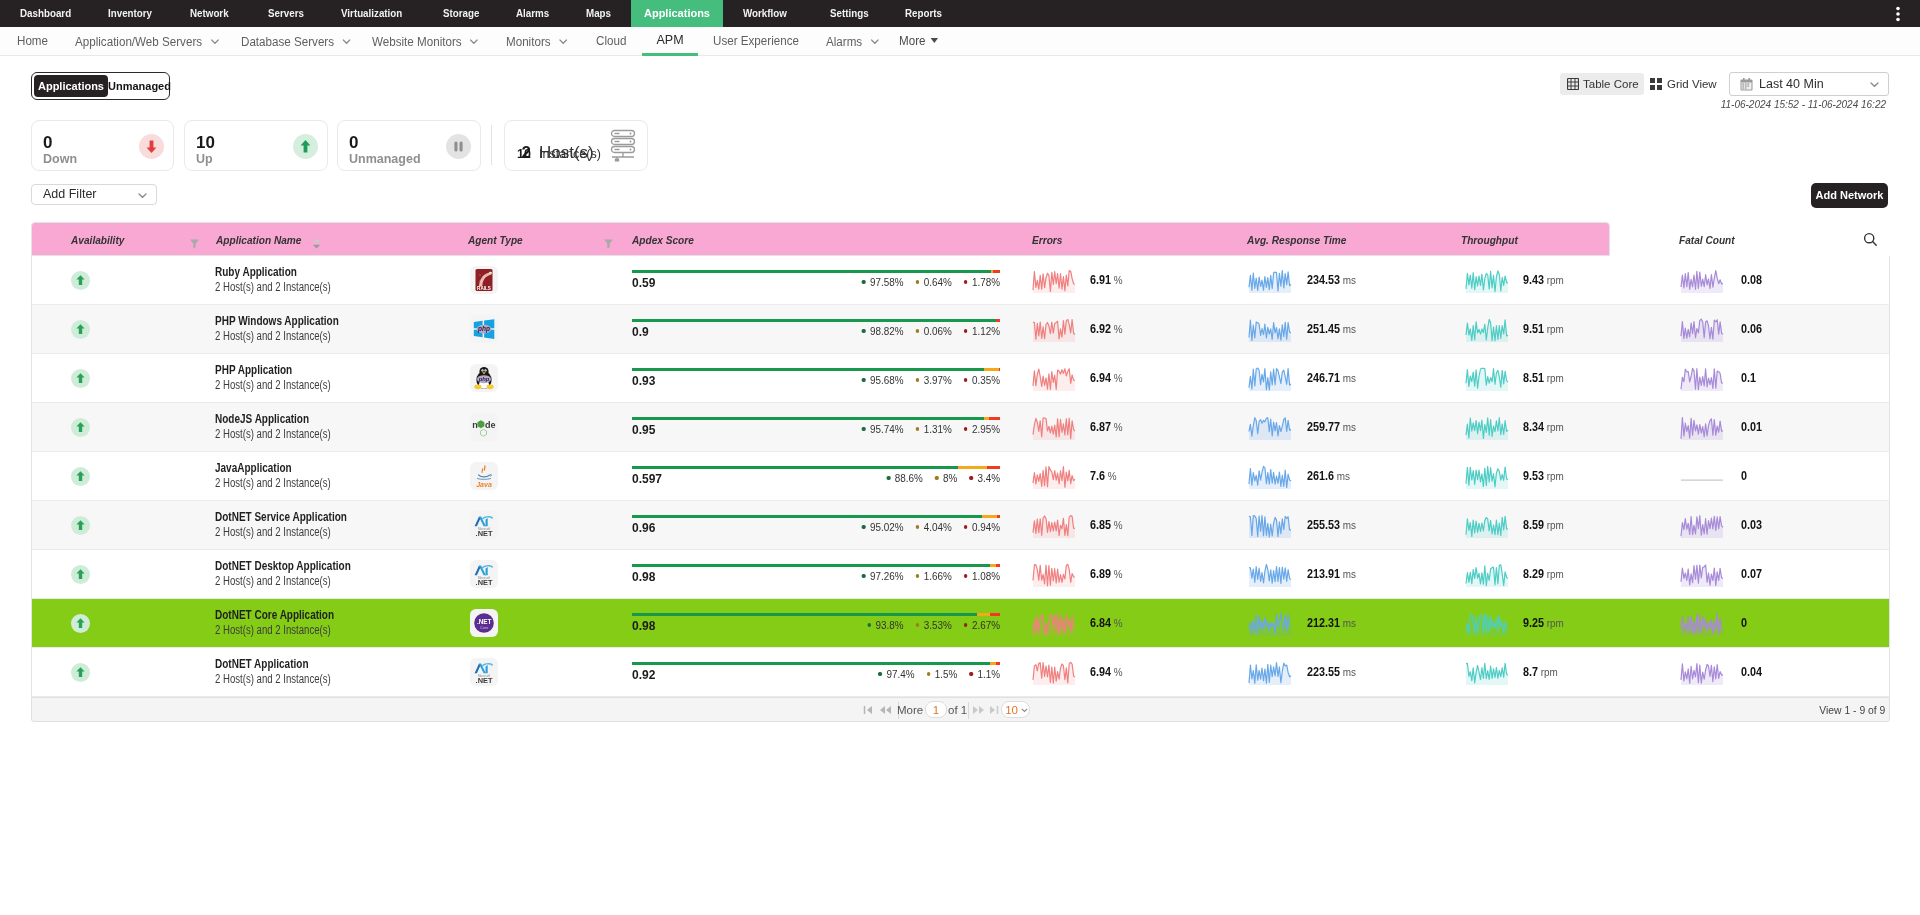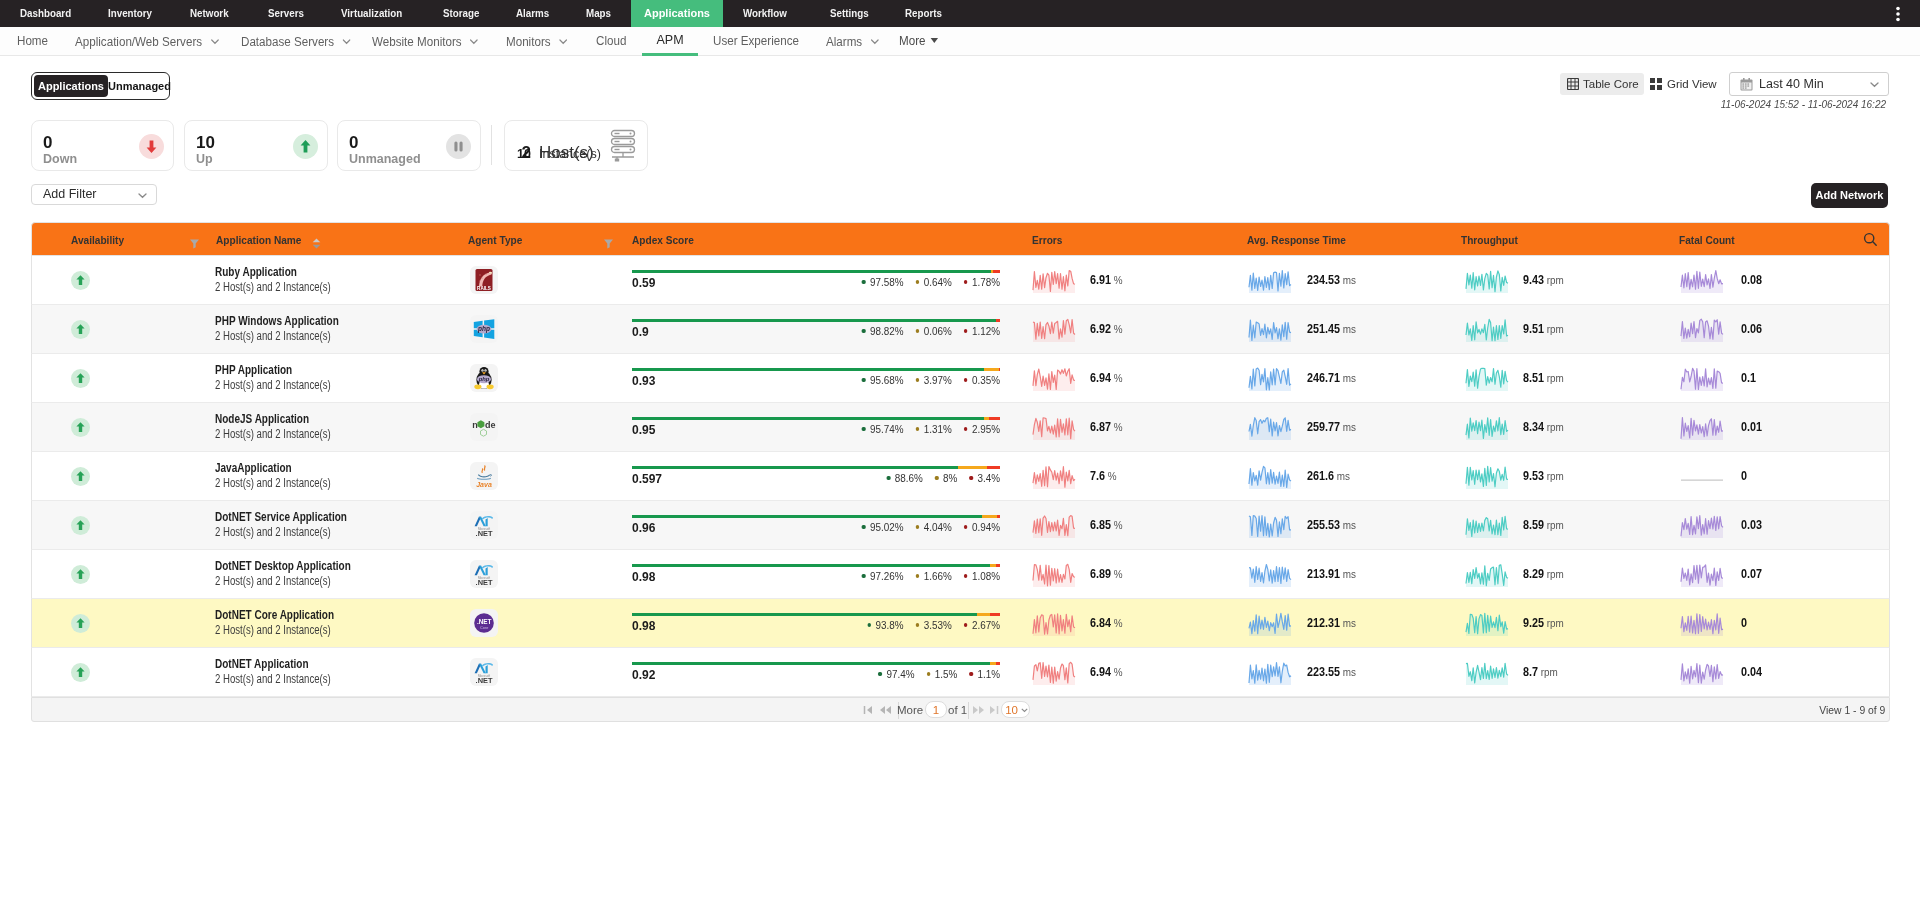--- a/index.html
+++ b/index.html
@@ -38,21 +38,21 @@
 .hostcard { position:absolute; left:504px; top:120px; width:144px; height:51px; background:#fff; border:1px solid #e9e9e9; border-radius:8px; }
 .hostcard .r1 { position:absolute; top:22px; left:0; width:100%; font-size:17px; color:#333; }
 .hostcard .r2 { position:absolute; top:26px; left:0; width:100%; font-size:12.5px; color:#333; }
 .hostcard b { display:inline-block; width:26px; text-align:right; margin-right:8px; color:#1a1a1a; }
 .hostcard svg { position:absolute; right:11px; top:8px; }
 
 .addfilter { position:absolute; left:31px; top:184px; width:126px; height:21px; border:1px solid #d9d9d9; border-radius:4px; background:#fff; font-size:12.5px; color:#2b2b2b; line-height:19px; }
 .addfilter .af-t { position:absolute; left:11px; }
 .addfilter .af-c { position:absolute; right:9px; top:8px; line-height:0; font-size:0; }
 .addmon { position:absolute; left:1811px; top:183px; width:77px; height:25px; background:#262224; border-radius:5px; color:#fff; font-size:11px; font-weight:bold; text-align:center; line-height:25px; }
-.thead { position:absolute; left:31px; top:222px; width:1859px; height:34px; background:#f97316; border:1px solid #e3e3e3; border-radius:4px 4px 0 0; }
+.thead { position:absolute; left:31px; top:222px; width:1579px; height:34px; background:#f9a8d4; border:1px solid #e3e3e3; border-radius:4px 4px 0 0;font-style:italic; }
 .th { position:absolute; top:0; height:34px; line-height:34px; font-size:11.5px; font-weight:bold; color:#333; white-space:nowrap; transform:scaleX(0.88); transform-origin:left center; }
 .row { position:absolute; left:31px; width:1859px; height:49px; border-left:1px solid #e3e3e3; border-right:1px solid #e3e3e3; border-bottom:1px solid #ebebeb; }
 .avail { position:absolute; top:14.5px; }
 .appname { position:absolute; left:183px; top:8px; }
 .nm { font-size:12.5px; font-weight:bold; color:#1f1f1f; line-height:16px; transform:scaleX(0.8); transform-origin:left center; white-space:nowrap; }
 .sub { font-size:12px; color:#3c3c3c; line-height:15px; transform:scaleX(0.8); transform-origin:left center; white-space:nowrap; }
 .agent { position:absolute; left:438px; top:10px; width:28px; height:28px; background:#f4f4f4; border-radius:6px; display:flex; align-items:center; justify-content:center; }
 .apdexbar { position:absolute; left:600px; top:14px; width:368px; height:3px; font-size:0; white-space:nowrap; }
 .apdexbar span { display:inline-block; height:3px; vertical-align:top; }
 .apdexval { position:absolute; left:600px; top:20px; font-size:12px; font-weight:bold; color:#1c1c1c; }
@@ -543,21 +543,21 @@
         <path d="M1.0,21.5 L2.4,10.5 L3.9,20.3 L5.3,10.3 L6.8,21.6 L8.2,7.6 L9.7,16.4 L11.1,5.6 L12.6,16.1 L14.0,11.4 L15.5,21.9 L16.9,10.8 L18.4,22.2 L19.8,3.9 L21.3,23.7 L22.7,11.3 L24.2,18.5 L25.6,7.0 L27.1,5.6 L28.5,5.2 L30.0,22.8 L31.4,5.5 L32.9,21.8 L34.3,3.4 L35.8,2.8 L37.2,11.9 L38.7,23.4 L40.1,9.9 L41.6,15.4 L43.0,16.3" stroke="#4ecdc4" stroke-width="1.2" fill="none" stroke-linejoin="round"></path>
       </svg></div>
     <div class="val" style="left:1491px;">8.29<span class="unit"> rpm</span></div>
   <div class="spark" style="left:1648px;"><svg width="44" height="26" viewBox="0 0 44 26">
         <path d="M1.0,19.8 L2.4,6.0 L3.9,16.4 L5.3,11.0 L6.8,18.4 L8.2,7.0 L9.7,23.0 L11.1,11.8 L12.6,20.6 L14.0,3.6 L15.5,17.3 L16.9,3.3 L18.4,21.2 L19.8,3.0 L21.3,15.9 L22.7,5.4 L24.2,4.9 L25.6,2.9 L27.1,20.3 L28.5,11.0 L30.0,23.1 L31.4,12.2 L32.9,18.6 L34.3,6.1 L35.8,23.5 L37.2,9.9 L38.7,18.5 L40.1,6.4 L41.6,16.0 L43.0,16.1 L43,25 L1,25 Z" fill="rgba(167,138,216,0.18)" stroke="none"></path>
         <path d="M1.0,19.8 L2.4,6.0 L3.9,16.4 L5.3,11.0 L6.8,18.4 L8.2,7.0 L9.7,23.0 L11.1,11.8 L12.6,20.6 L14.0,3.6 L15.5,17.3 L16.9,3.3 L18.4,21.2 L19.8,3.0 L21.3,15.9 L22.7,5.4 L24.2,4.9 L25.6,2.9 L27.1,20.3 L28.5,11.0 L30.0,23.1 L31.4,12.2 L32.9,18.6 L34.3,6.1 L35.8,23.5 L37.2,9.9 L38.7,18.5 L40.1,6.4 L41.6,16.0 L43.0,16.1" stroke="#a78ad8" stroke-width="1.2" fill="none" stroke-linejoin="round"></path>
       </svg></div>
     <div class="val" style="left:1709px;">0.07</div>
 </div>
 
-<div class="row" style="top:599px;background:#fef9c3;">
+<div class="row" style="top:599px;background:#84cc16;">
   <div class="avail" style="left:38.5px;"><svg width="19" height="19" viewBox="0 0 19 19">
         <circle cx="9.5" cy="9.5" r="9.5" fill="#cfecd8"></circle>
         <path d="M9.5,4.2 L13.6,8.6 L11.2,8.6 L11.2,14 L7.8,14 L7.8,8.6 L5.4,8.6 Z" fill="#27a257"></path>
       </svg></div>
   <div class="appname">
       <div class="nm">DotNET Core Application</div>
       <div class="sub">2 Host(s) and 2 Instance(s)</div>
     </div>
   <div class="agent">
       <svg width="22" height="22" viewBox="0 0 22 22">

